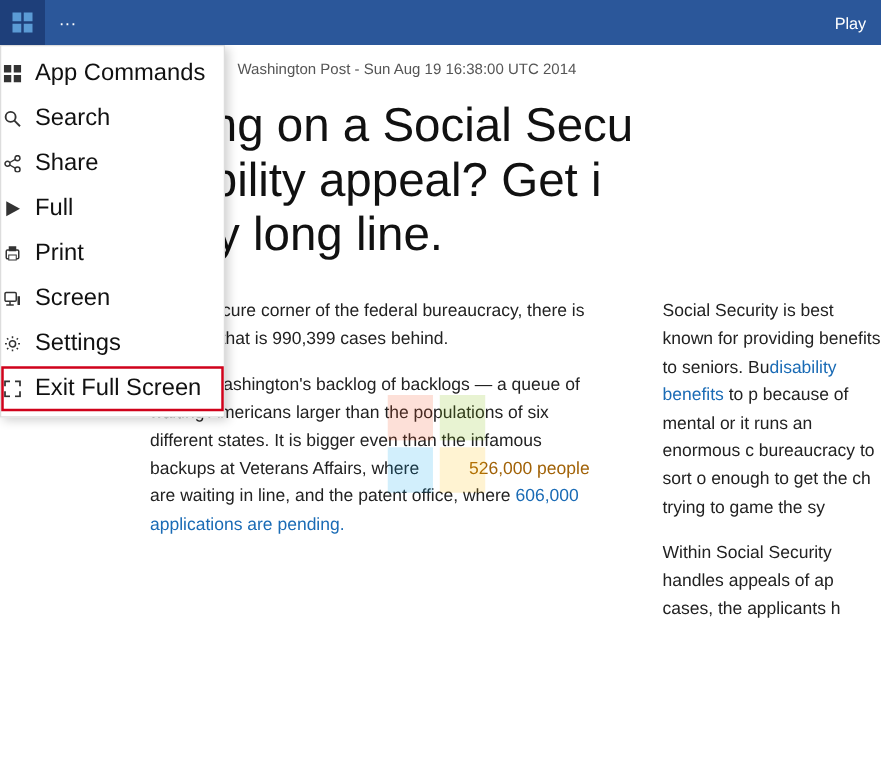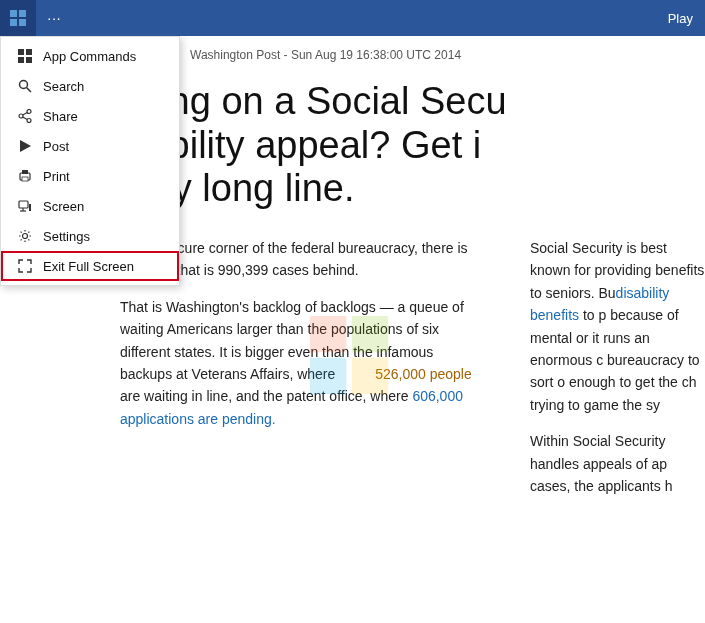--- a/index.html
+++ b/index.html
@@ -121,22 +121,22 @@
       width: 180px;
       background: white;
       border: 1px solid #ddd;
       box-shadow: 2px 2px 8px rgba(0,0,0,0.2);
       z-index: 200;
       padding: 4px 0;
     }
     .menu-item {
       display: flex;
       align-items: center;
-      padding: 7px 16px;
-      font-size: 13px;
+      padding: 7px 1px;
+      font-size: 19px;
       color: #111;
       cursor: pointer;
       gap: 10px;
       white-space: nowrap;
     }
     .menu-item.highlighted {
       background: transparent;
       outline: 2px solid #d0021b;
       outline-offset: -2px;
     }
@@ -250,21 +250,21 @@
       </span>
       <span>Share</span>
     </div>
 
     <div class="menu-item">
       <span class="menu-icon">
         <svg width="14" height="14" viewBox="0 0 14 14">
           <polygon points="2,1 13,7 2,13" fill="#333"></polygon>
         </svg>
       </span>
-      <span>Post</span>
+      <span>Full</span>
     </div>
 
     <div class="menu-item">
       <span class="menu-icon">
         <svg width="14" height="14" viewBox="0 0 14 14">
           <rect x="2" y="4" width="10" height="7" rx="1" stroke="#333" stroke-width="1.2" fill="none"></rect>
           <rect x="4" y="1" width="6" height="4" fill="#333"></rect>
           <rect x="4" y="8" width="6" height="4" fill="white" stroke="#333" stroke-width="0.8"></rect>
         </svg>
       </span>

